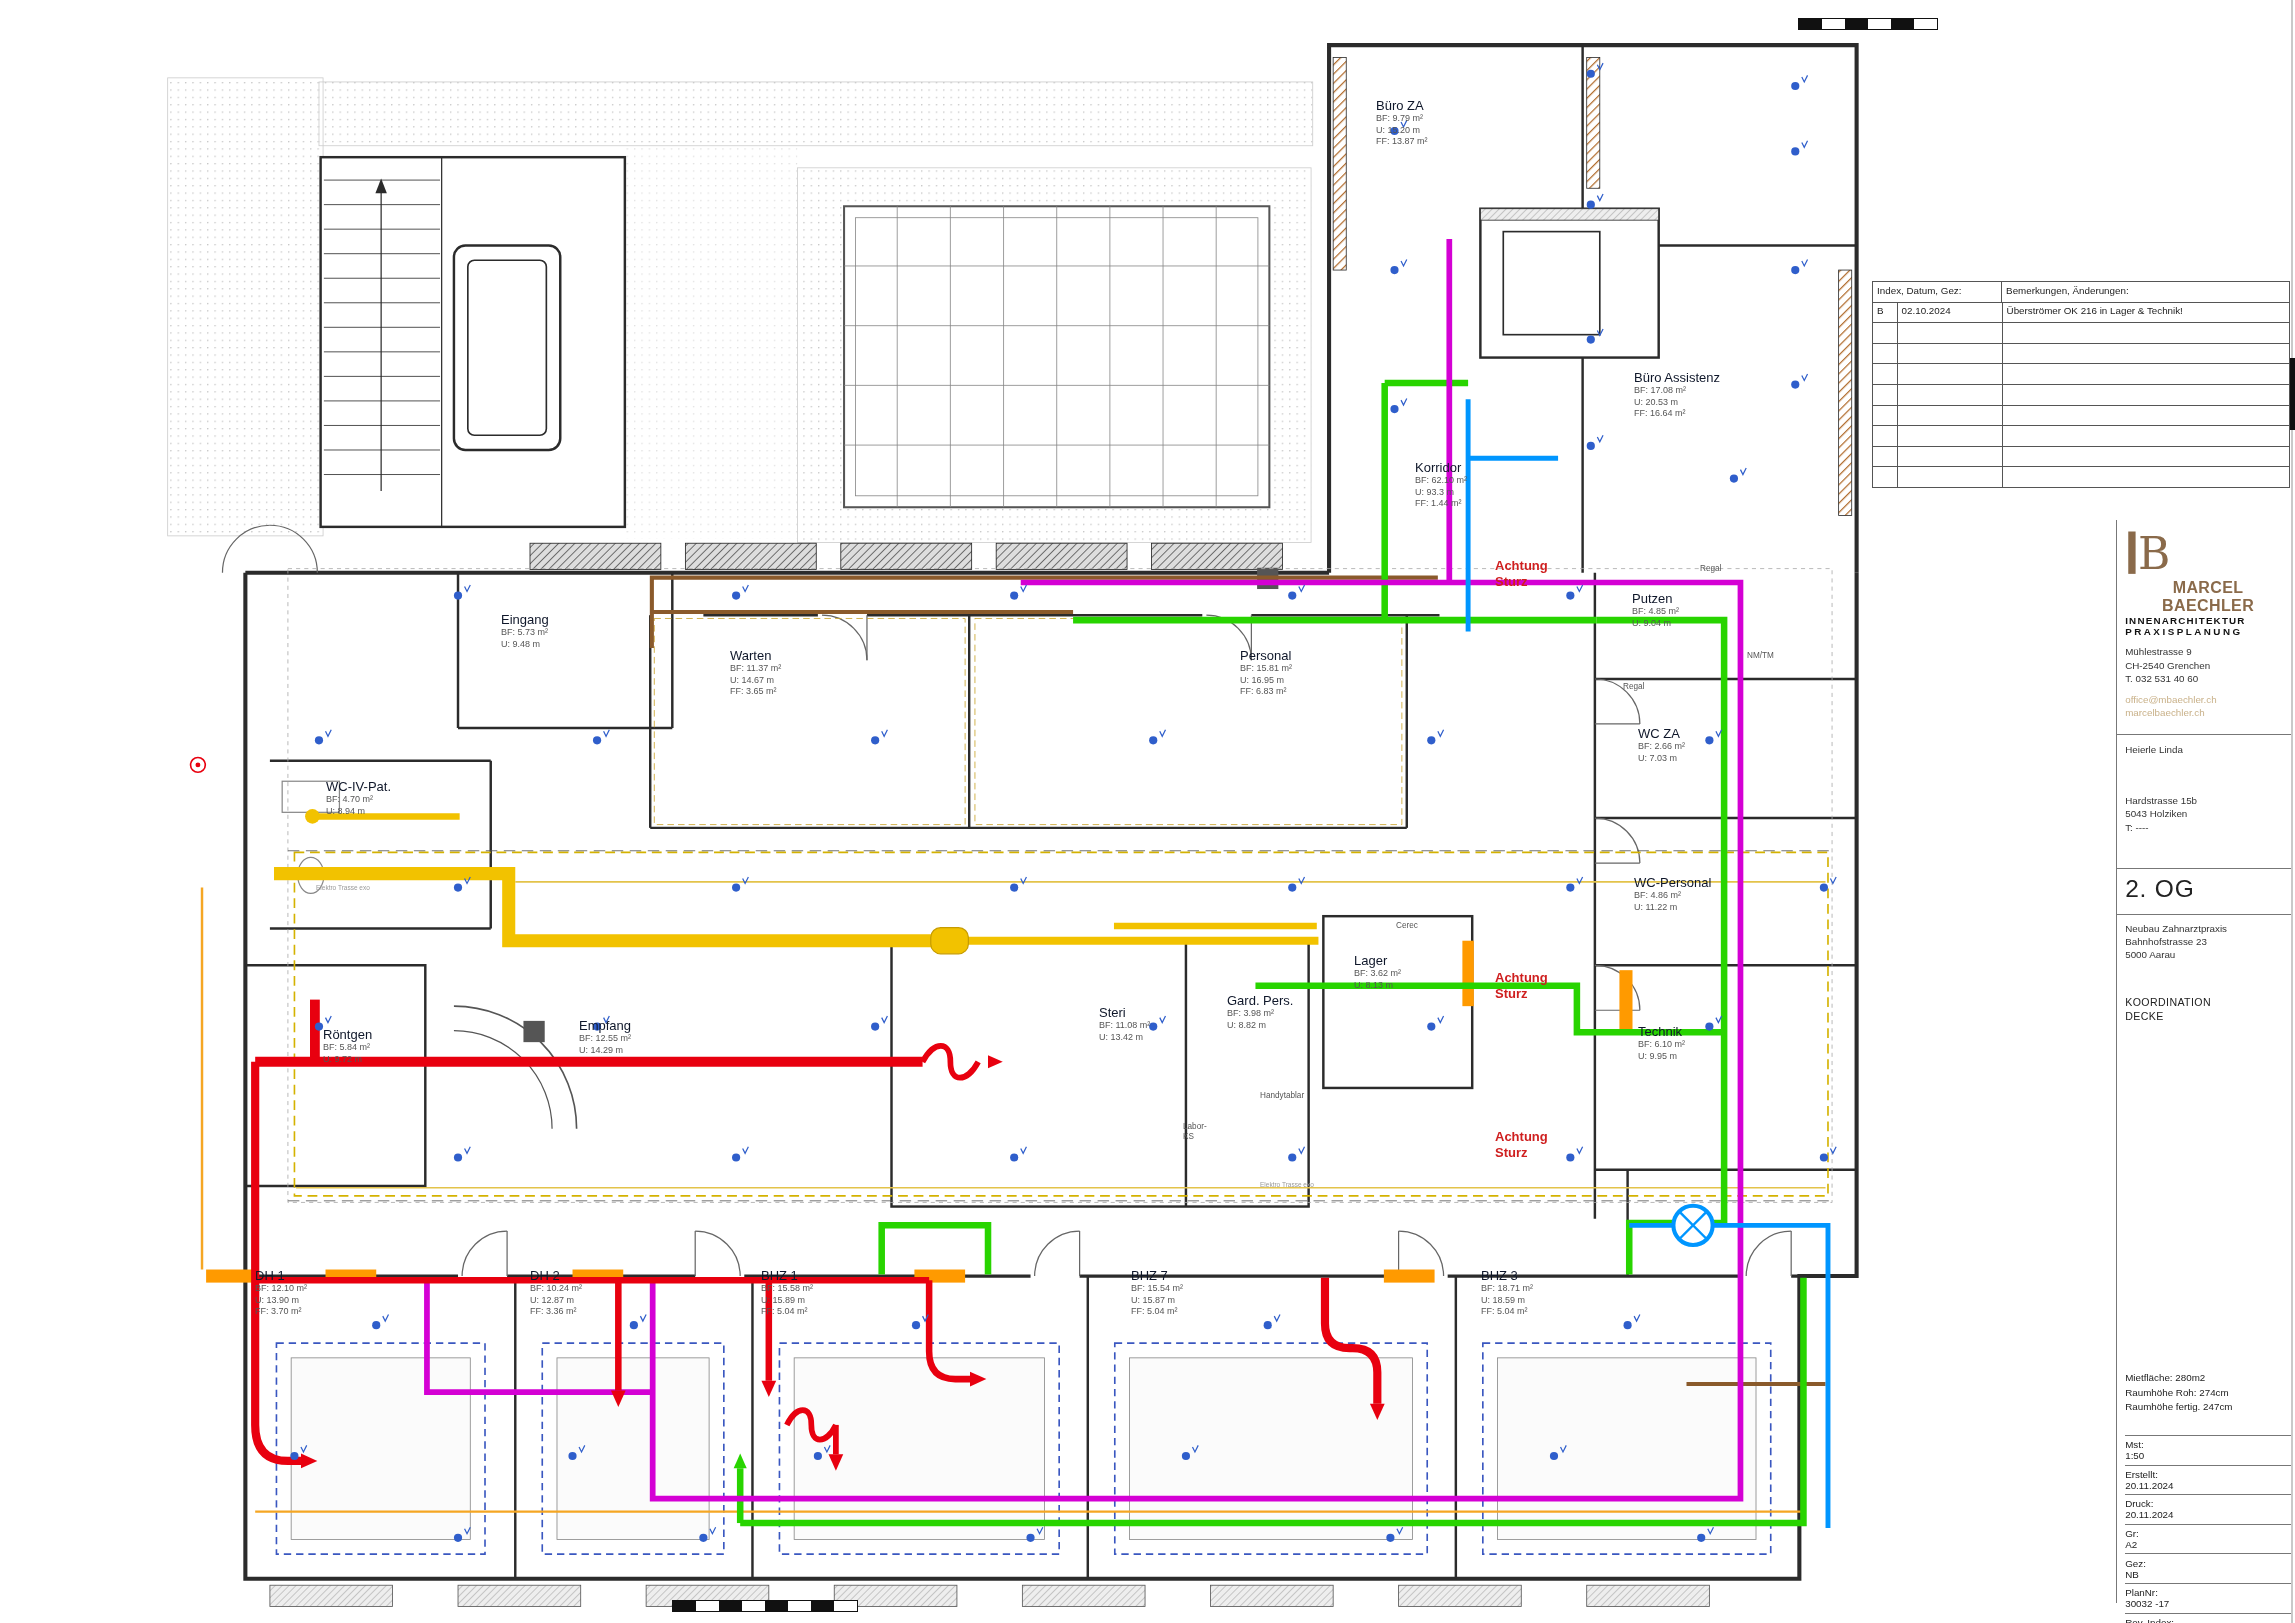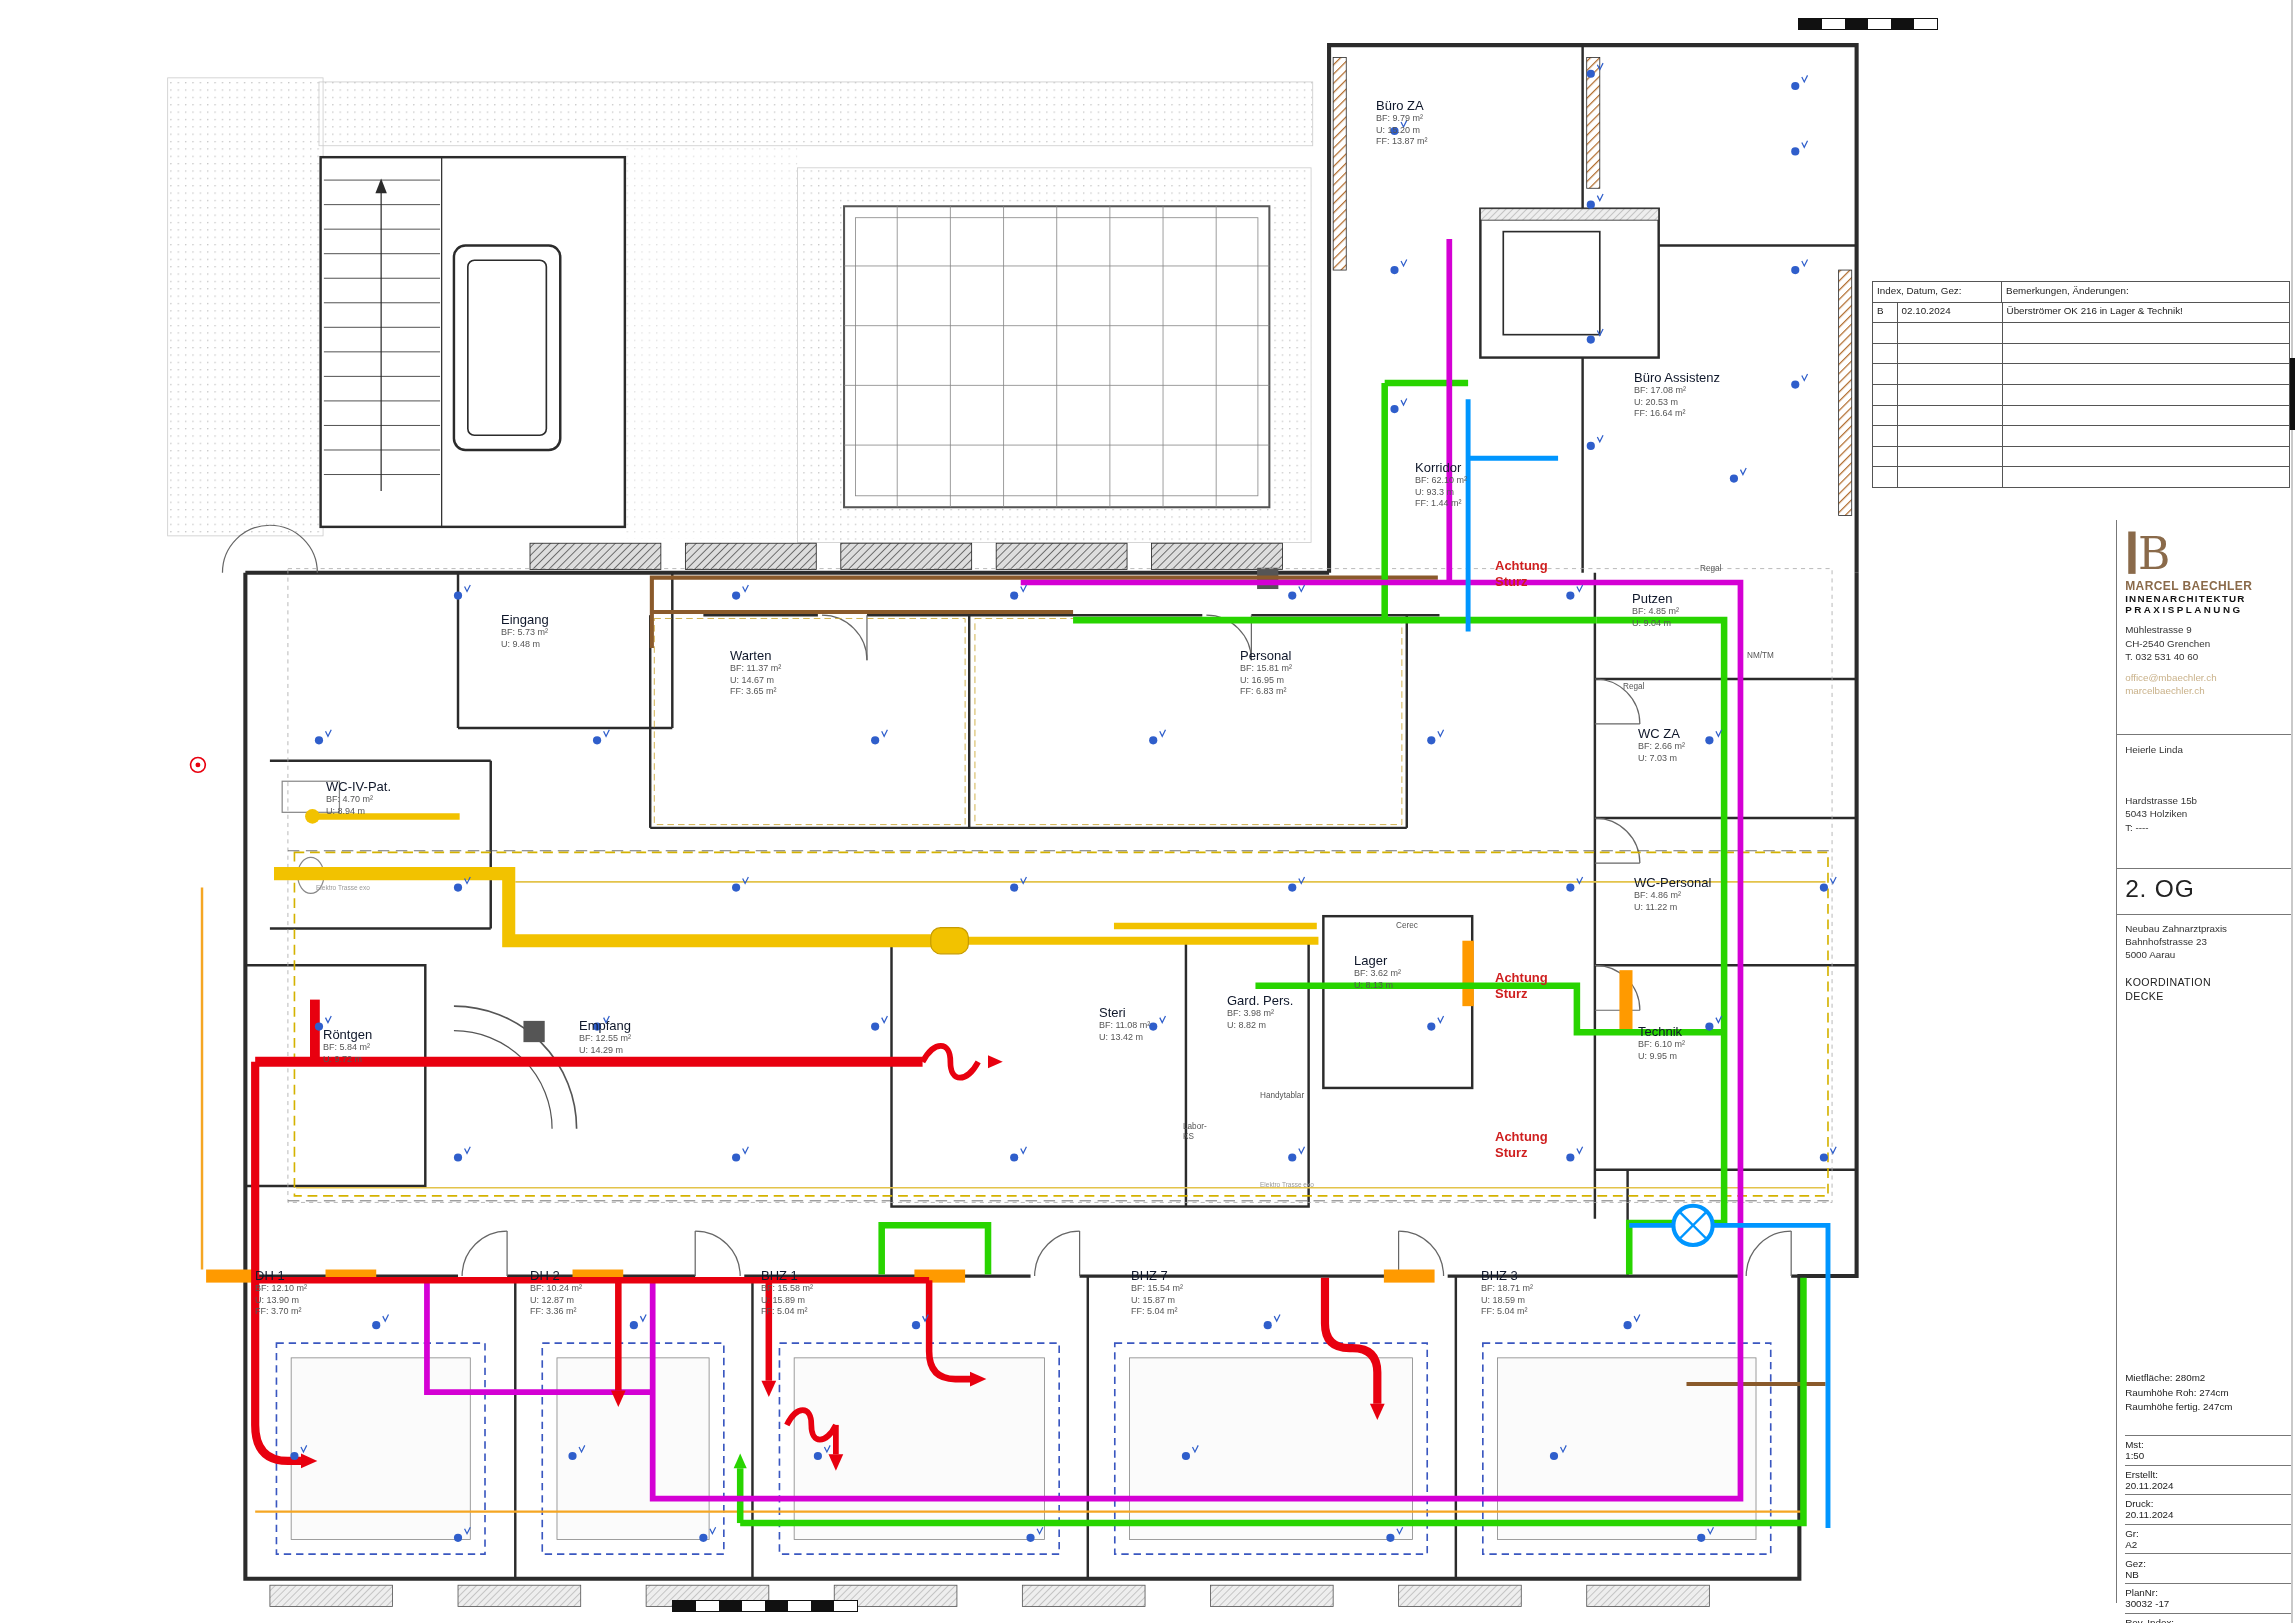--- a/index.html
+++ b/index.html
@@ -23,21 +23,21 @@
   .rev-cell:last-child{border-right:none;flex:1;}
   .c-idx{width:24.5px;flex:none;}
   .c-date{width:105px;flex:none;}
   .c-head1{width:129px;flex:none;}
   
   .tb{position:absolute;left:2116px;top:520px;width:175px;z-index:8;
       border-left:0.8px solid #777;padding-left:8.2px;box-sizing:border-box;font-size:9.8px;}
   .tb-section{position:absolute;left:8.2px;right:0;}
   .tb-rule{position:absolute;left:0;right:0;border-top:0.8px solid #777;}
   .logo-row{display:flex;align-items:flex-start;}
-  .company{color:#8a6a4a;font-weight:bold;font-size:12px;letter-spacing:0.4px;}
+  .company{color:#8a6a4a;font-weight:bold;font-size:16px;letter-spacing:0.4px;text-align:center;}
   .company2{font-weight:bold;font-size:9.8px;letter-spacing:1.2px;color:#111;}
   .company3{font-weight:bold;font-size:9.8px;letter-spacing:2.5px;color:#111;}
   .addr{font-size:9.8px;color:#333;line-height:1.35;}
   .mail{font-size:9.8px;color:#c9b189;line-height:1.35;}
   .floor-big{font-size:24.5px;color:#222;letter-spacing:0.8px;}
   .plan-type{font-size:10.6px;letter-spacing:0.4px;color:#222;line-height:1.35;}
   .meta{font-size:9.8px;color:#222;line-height:1.5;}
   .info-table{border-top:0.8px solid #777;}
   .info-row{display:flex;justify-content:space-between;border-bottom:0.8px solid #777;
             padding:3.3px 1.6px 3.3px 0;font-size:9.8px;flex-direction:column;}
@@ -664,21 +664,21 @@
       <div class="floor-big">2. OG</div>
     </div>
     <div class="tb-rule" style="top:394px"></div>
 
     <div class="tb-section" style="top:402px">
       <div class="addr">
         <div>Neubau Zahnarztpraxis</div>
         <div>Bahnhofstrasse 23</div>
         <div>5000 Aarau</div>
       </div>
-      <div class="plan-type" style="margin-top:13px">
+      <div class="plan-type" style="margin-top:33px">
         <div>KOORDINATION</div>
         <div>DECKE</div>
       </div>
     </div>
 
     <div class="tb-section" style="top:851px">
       <div class="meta">
         <div>Mietfläche: 280m2</div>
         <div>Raumhöhe Roh: 274cm</div>
         <div>Raumhöhe fertig. 247cm</div>

